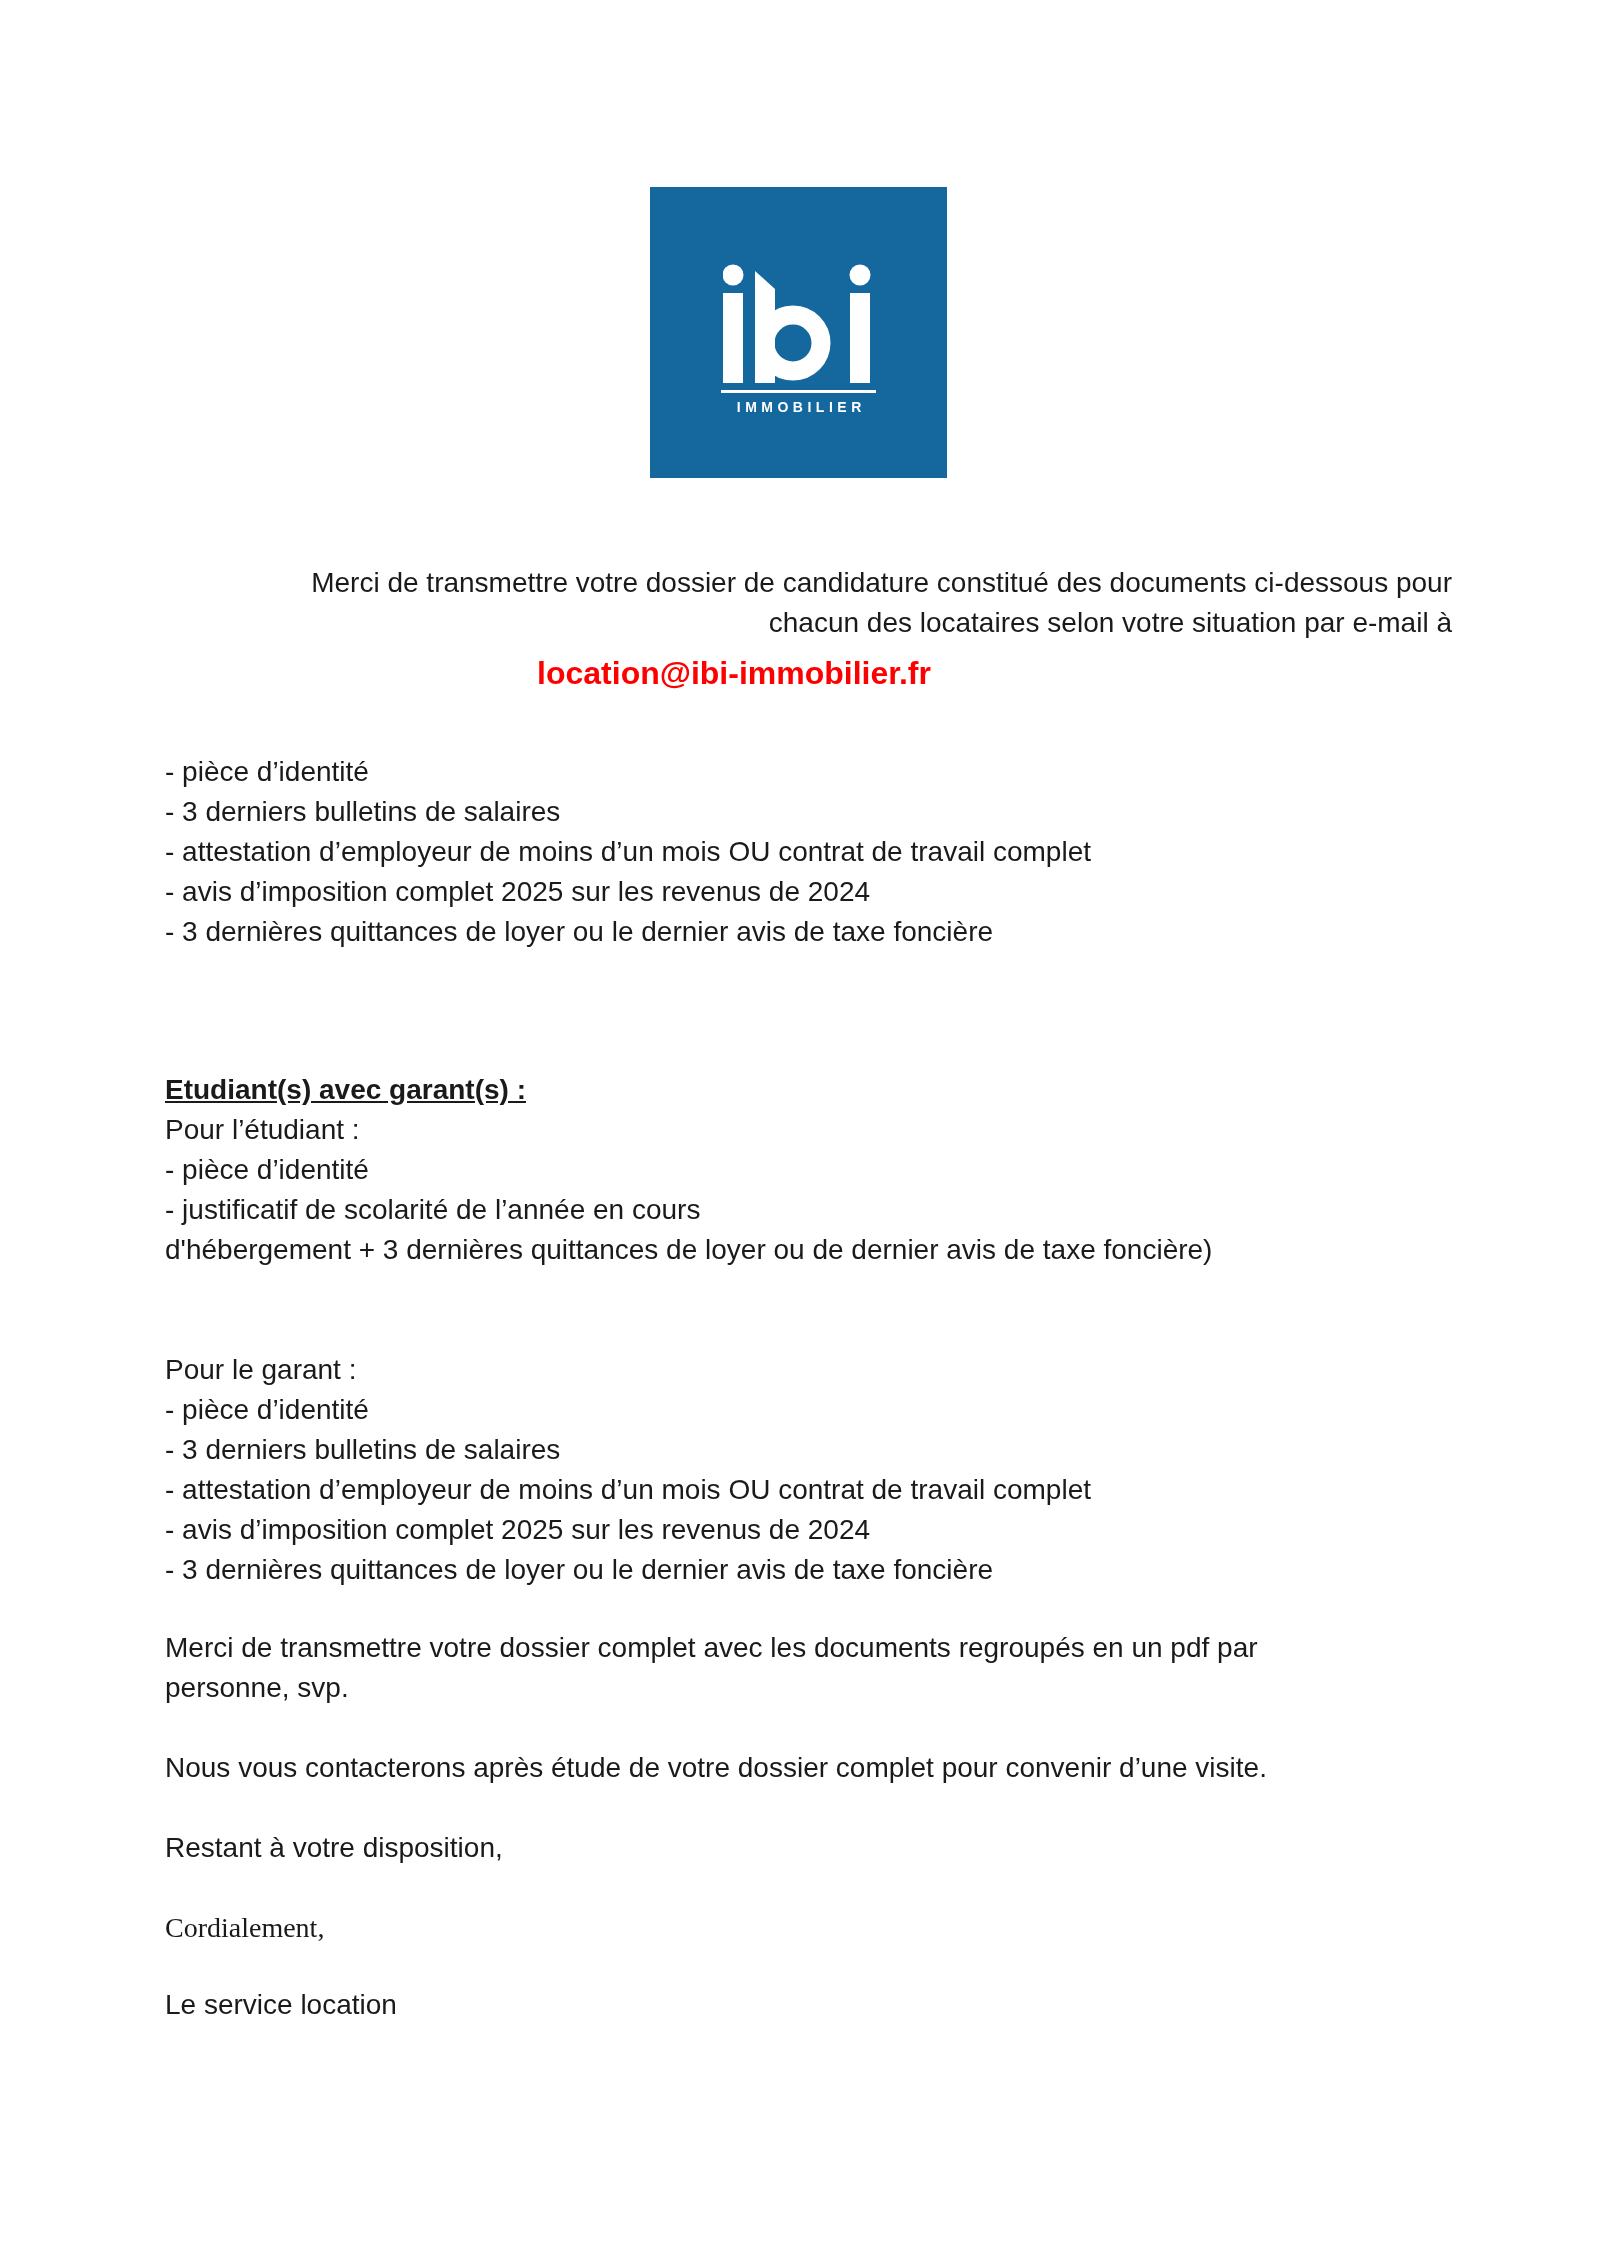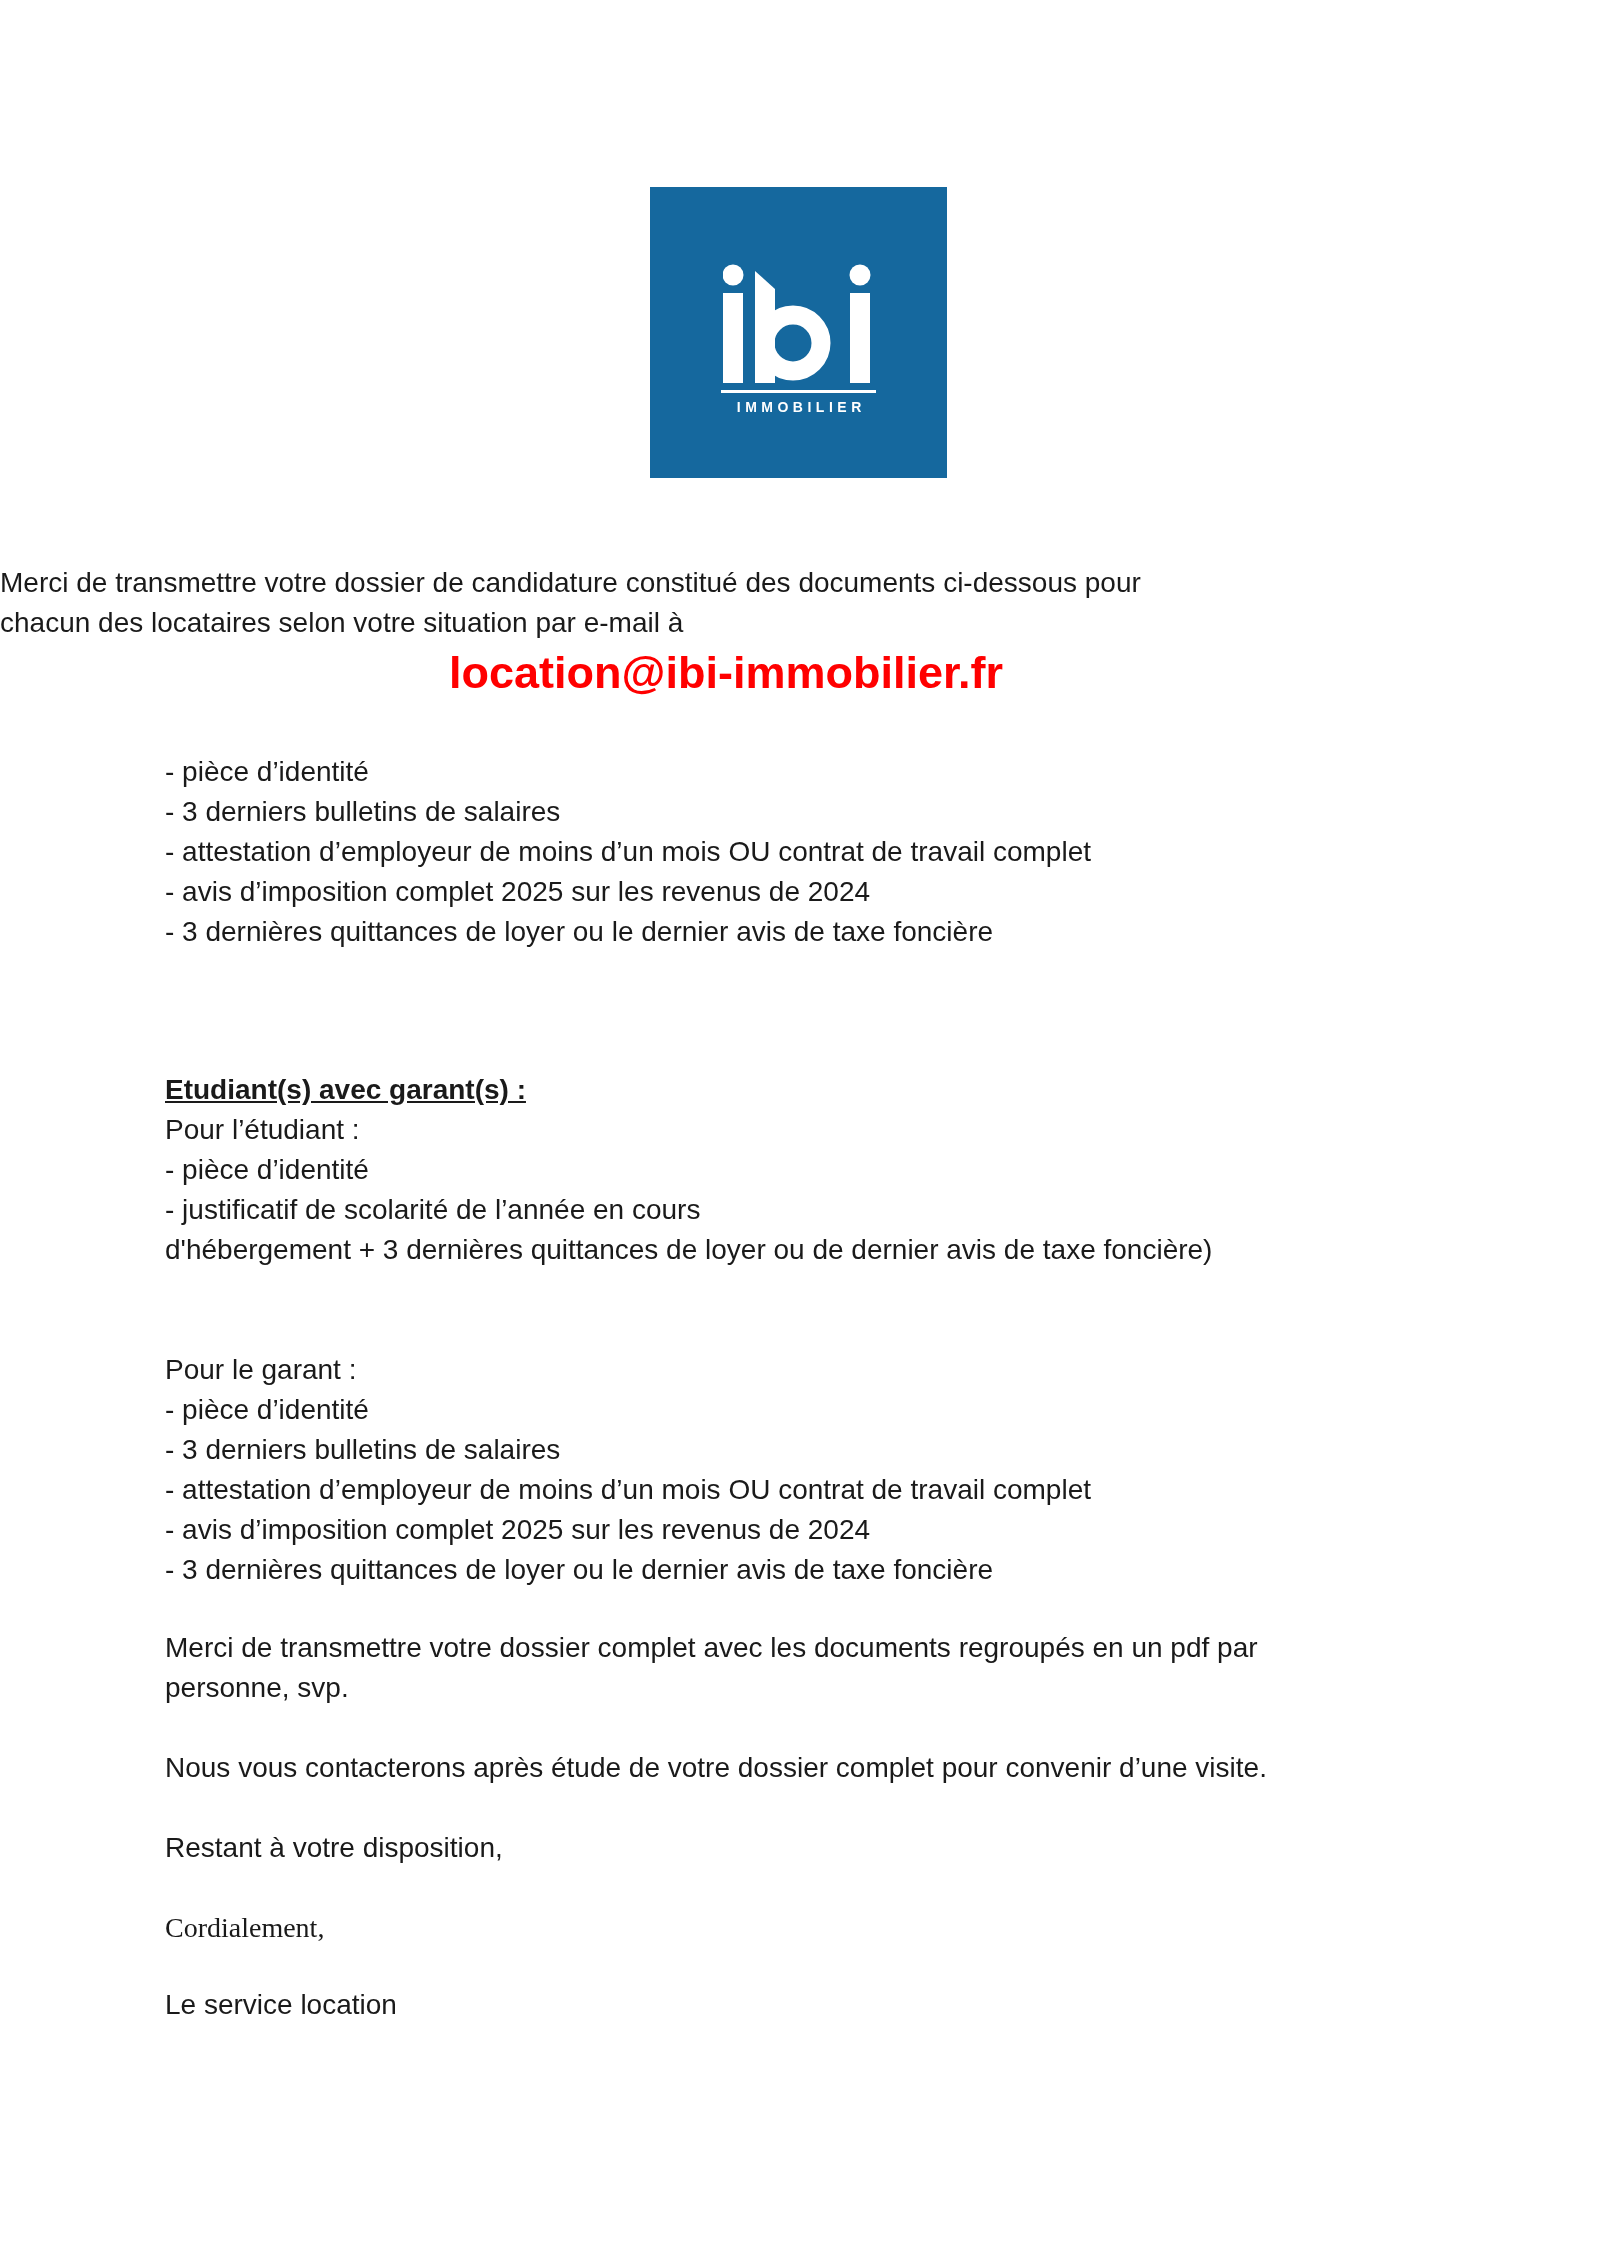--- a/index.html
+++ b/index.html
@@ -45,32 +45,33 @@
     letter-spacing:4.5px;
     text-indent:4.5px;
     white-space:nowrap;
   }
   
   .intro{
     position:absolute;
     left:0;
     top:563px;
     width:100%;
-    text-align:left;
+    text-align:right;
   }
   .email{
     position:absolute;
     left:0;
     top:642px;
     width:100%;
     text-align:center;
-    font-size:45px;
+    font-size:32px;
     line-height:62px;
     font-weight:700;
     color:var(--email-color,#ff0000);
+    padding-left:8px;
   }
   
   .sec{position:absolute;left:165px;}
   .heading{font-weight:700;text-decoration:underline;}
   #sec-salaries{top:752px;}
   #sec-etudiants{top:1070px;}
   #sec-garant{top:1350px;}
   .para{position:absolute;left:165px;}
   #p-merci{top:1628px;}
   #p-nous{top:1748px;}

